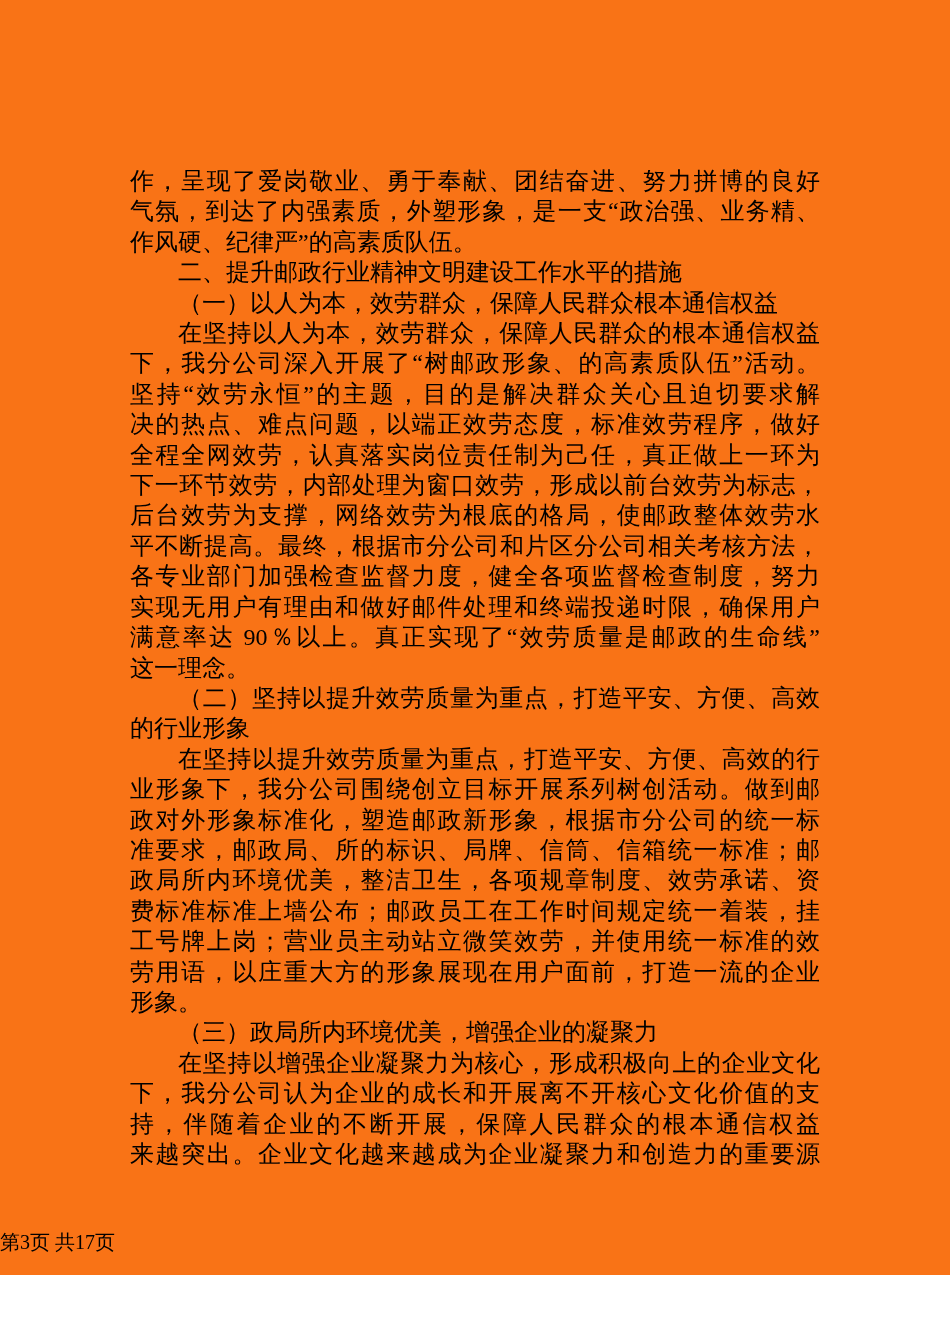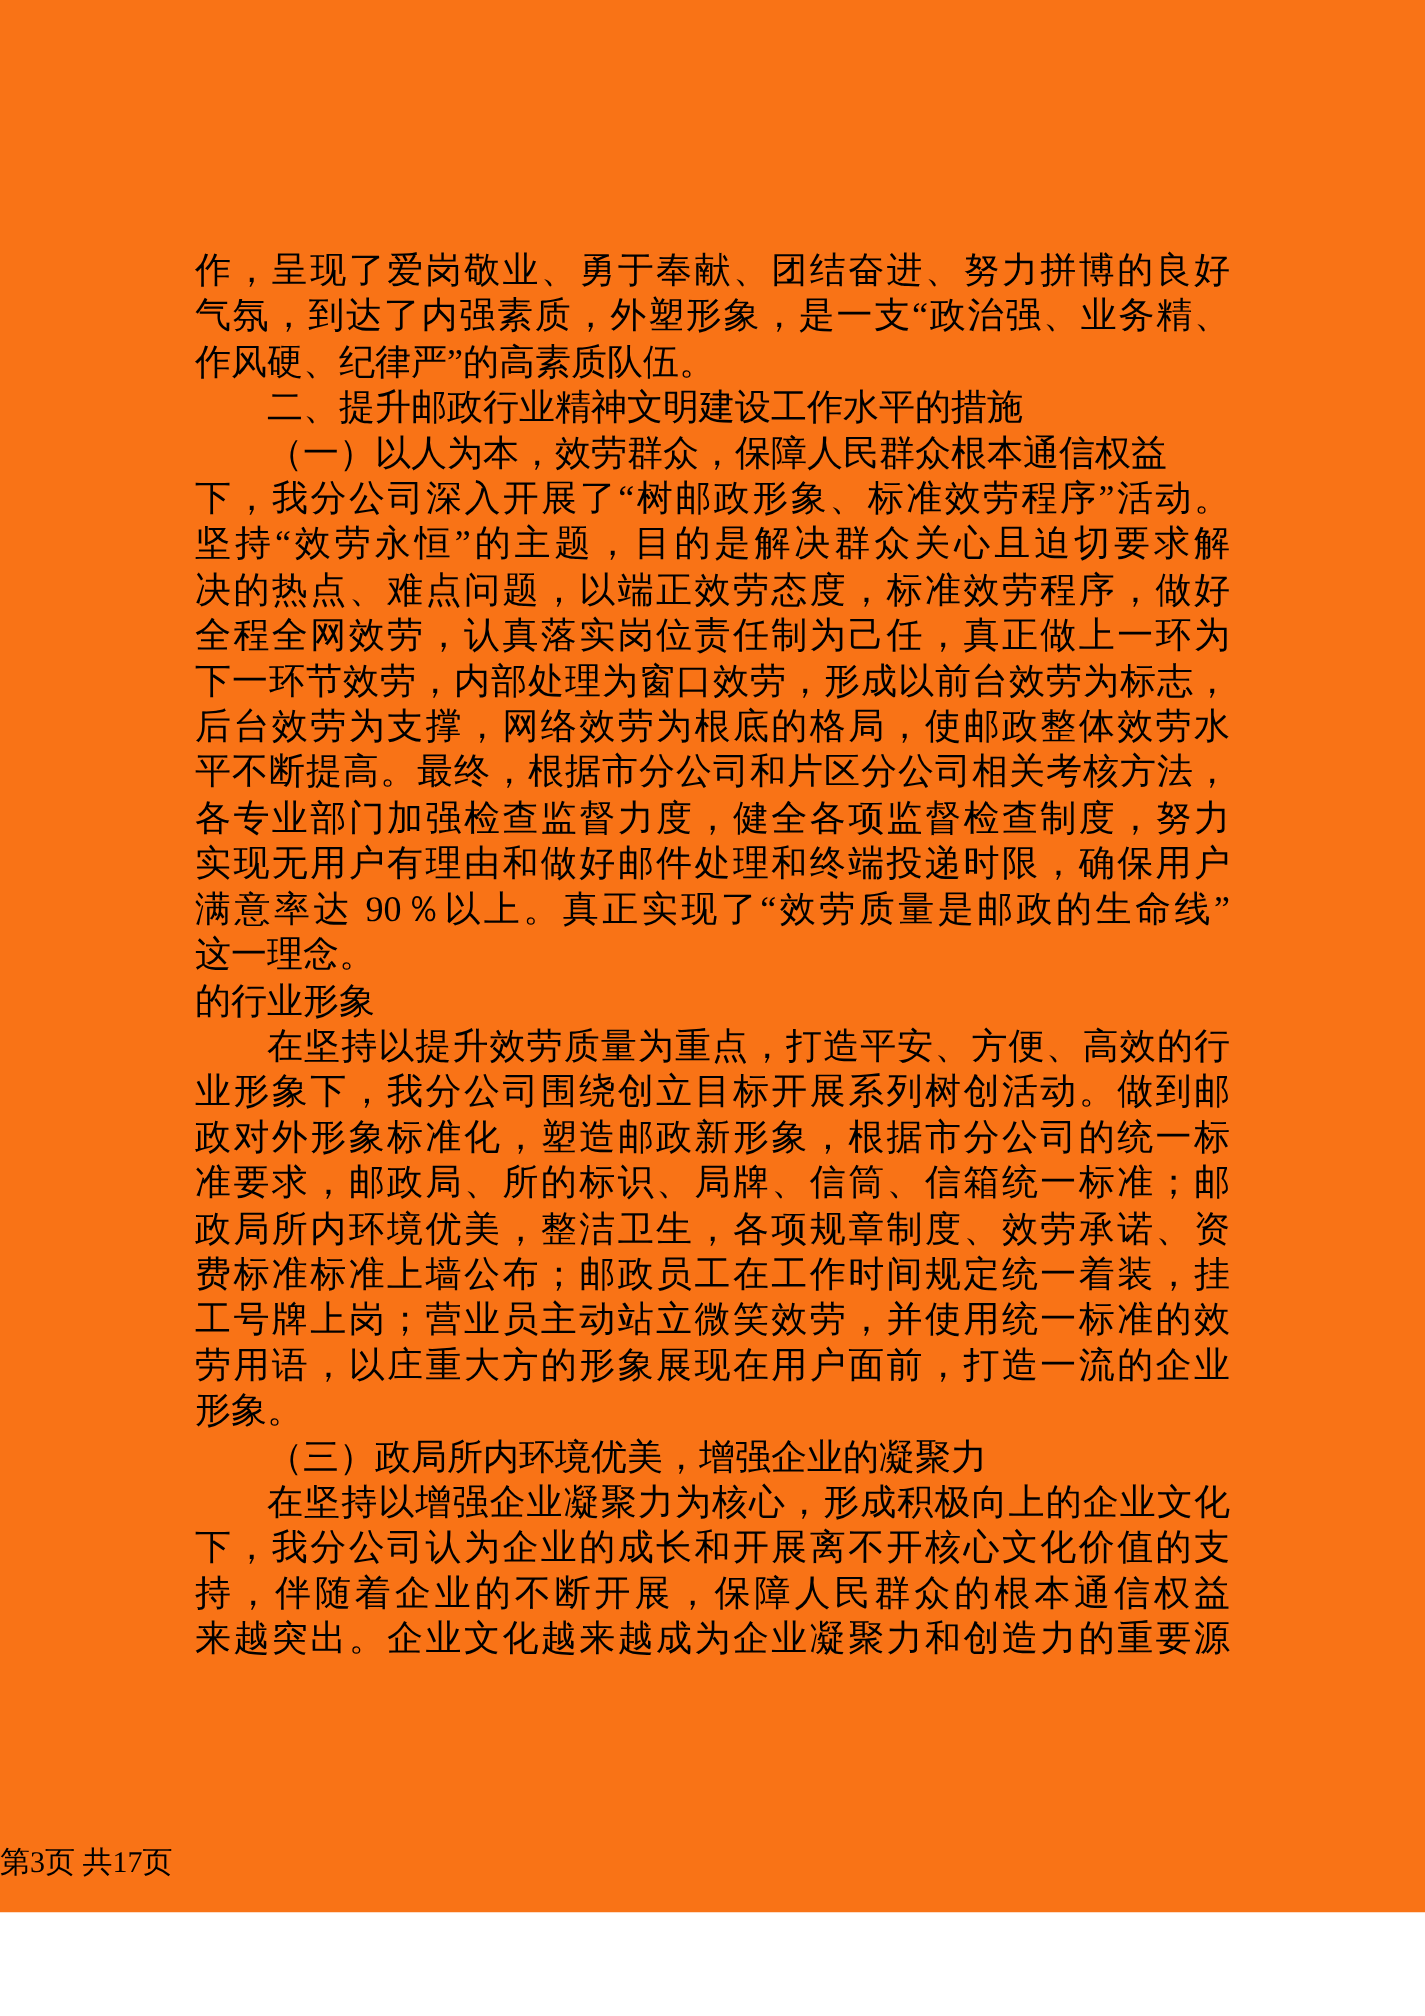--- a/index.html
+++ b/index.html
@@ -62,33 +62,35 @@
         <div class="line">气氛，到达了内强素质，外塑形象，是一支“政治强、业务精、</div>
         <div class="line para-end">作风硬、纪律严”的高素质队伍。</div>
       </div>
       <div class="paragraph">
         <div class="line indent para-end">二、提升邮政行业精神文明建设工作水平的措施</div>
       </div>
       <div class="paragraph">
         <div class="line indent para-end">（一）以人为本，效劳群众，保障人民群众根本通信权益</div>
       </div>
       <div class="paragraph">
-        <div class="line">下，我分公司深入开展了“树邮政形象、标准效劳程序”活动。</div>
+        <div class="line indent">在坚持以人为本，效劳群众，保障人民群众的根本通信权益</div>
+        <div class="line">下，我分公司深入开展了“树邮政形象、的高素质队伍”活动。</div>
         <div class="line">坚持“效劳永恒”的主题，目的是解决群众关心且迫切要求解</div>
         <div class="line">决的热点、难点问题，以端正效劳态度，标准效劳程序，做好</div>
         <div class="line">全程全网效劳，认真落实岗位责任制为己任，真正做上一环为</div>
         <div class="line">下一环节效劳，内部处理为窗口效劳，形成以前台效劳为标志，</div>
         <div class="line">后台效劳为支撑，网络效劳为根底的格局，使邮政整体效劳水</div>
         <div class="line">平不断提高。最终，根据市分公司和片区分公司相关考核方法，</div>
         <div class="line">各专业部门加强检查监督力度，健全各项监督检查制度，努力</div>
         <div class="line">实现无用户有理由和做好邮件处理和终端投递时限，确保用户</div>
         <div class="line">满意率达 90％以上。真正实现了“效劳质量是邮政的生命线”</div>
         <div class="line para-end">这一理念。</div>
       </div>
       <div class="paragraph">
+        <div class="line indent">（二）坚持以提升效劳质量为重点，打造平安、方便、高效</div>
         <div class="line para-end">的行业形象</div>
       </div>
       <div class="paragraph">
         <div class="line indent">在坚持以提升效劳质量为重点，打造平安、方便、高效的行</div>
         <div class="line">业形象下，我分公司围绕创立目标开展系列树创活动。做到邮</div>
         <div class="line">政对外形象标准化，塑造邮政新形象，根据市分公司的统一标</div>
         <div class="line">准要求，邮政局、所的标识、局牌、信筒、信箱统一标准；邮</div>
         <div class="line">政局所内环境优美，整洁卫生，各项规章制度、效劳承诺、资</div>
         <div class="line">费标准标准上墙公布；邮政员工在工作时间规定统一着装，挂</div>
         <div class="line">工号牌上岗；营业员主动站立微笑效劳，并使用统一标准的效</div>

